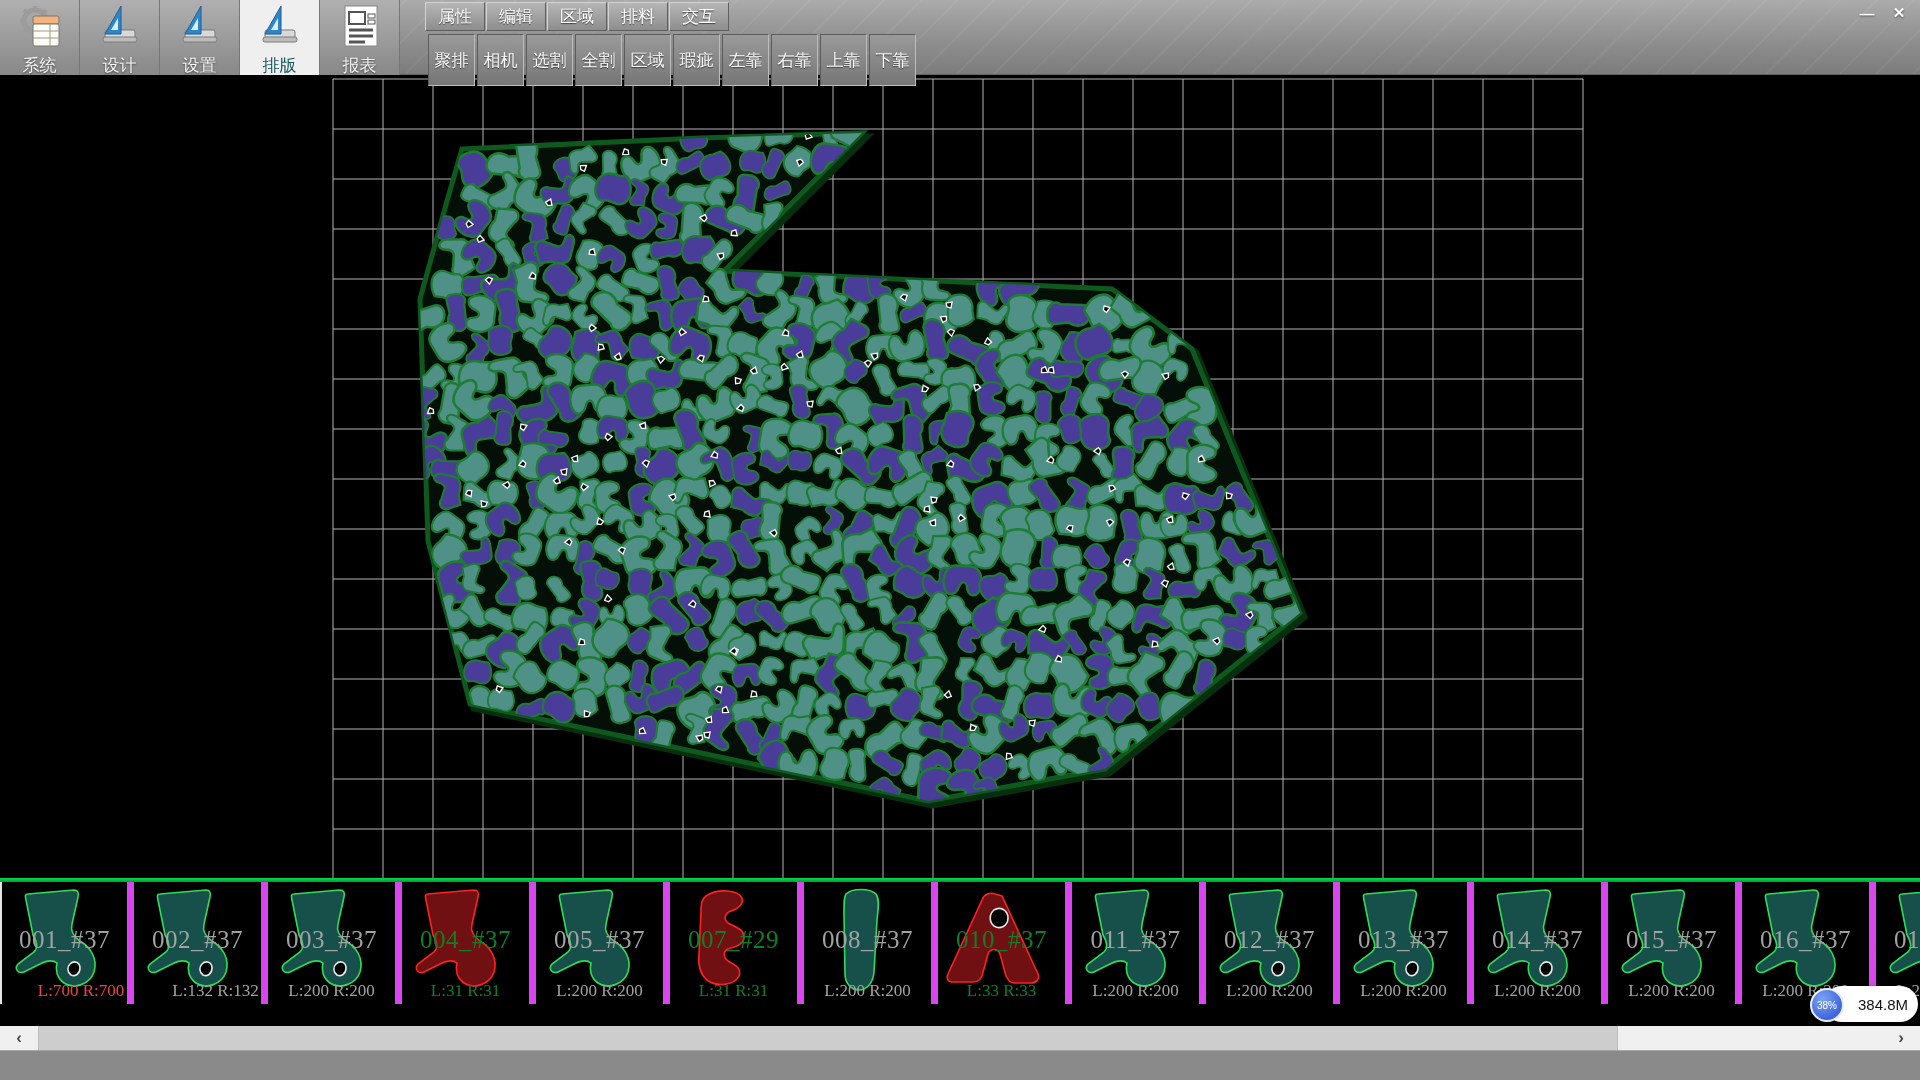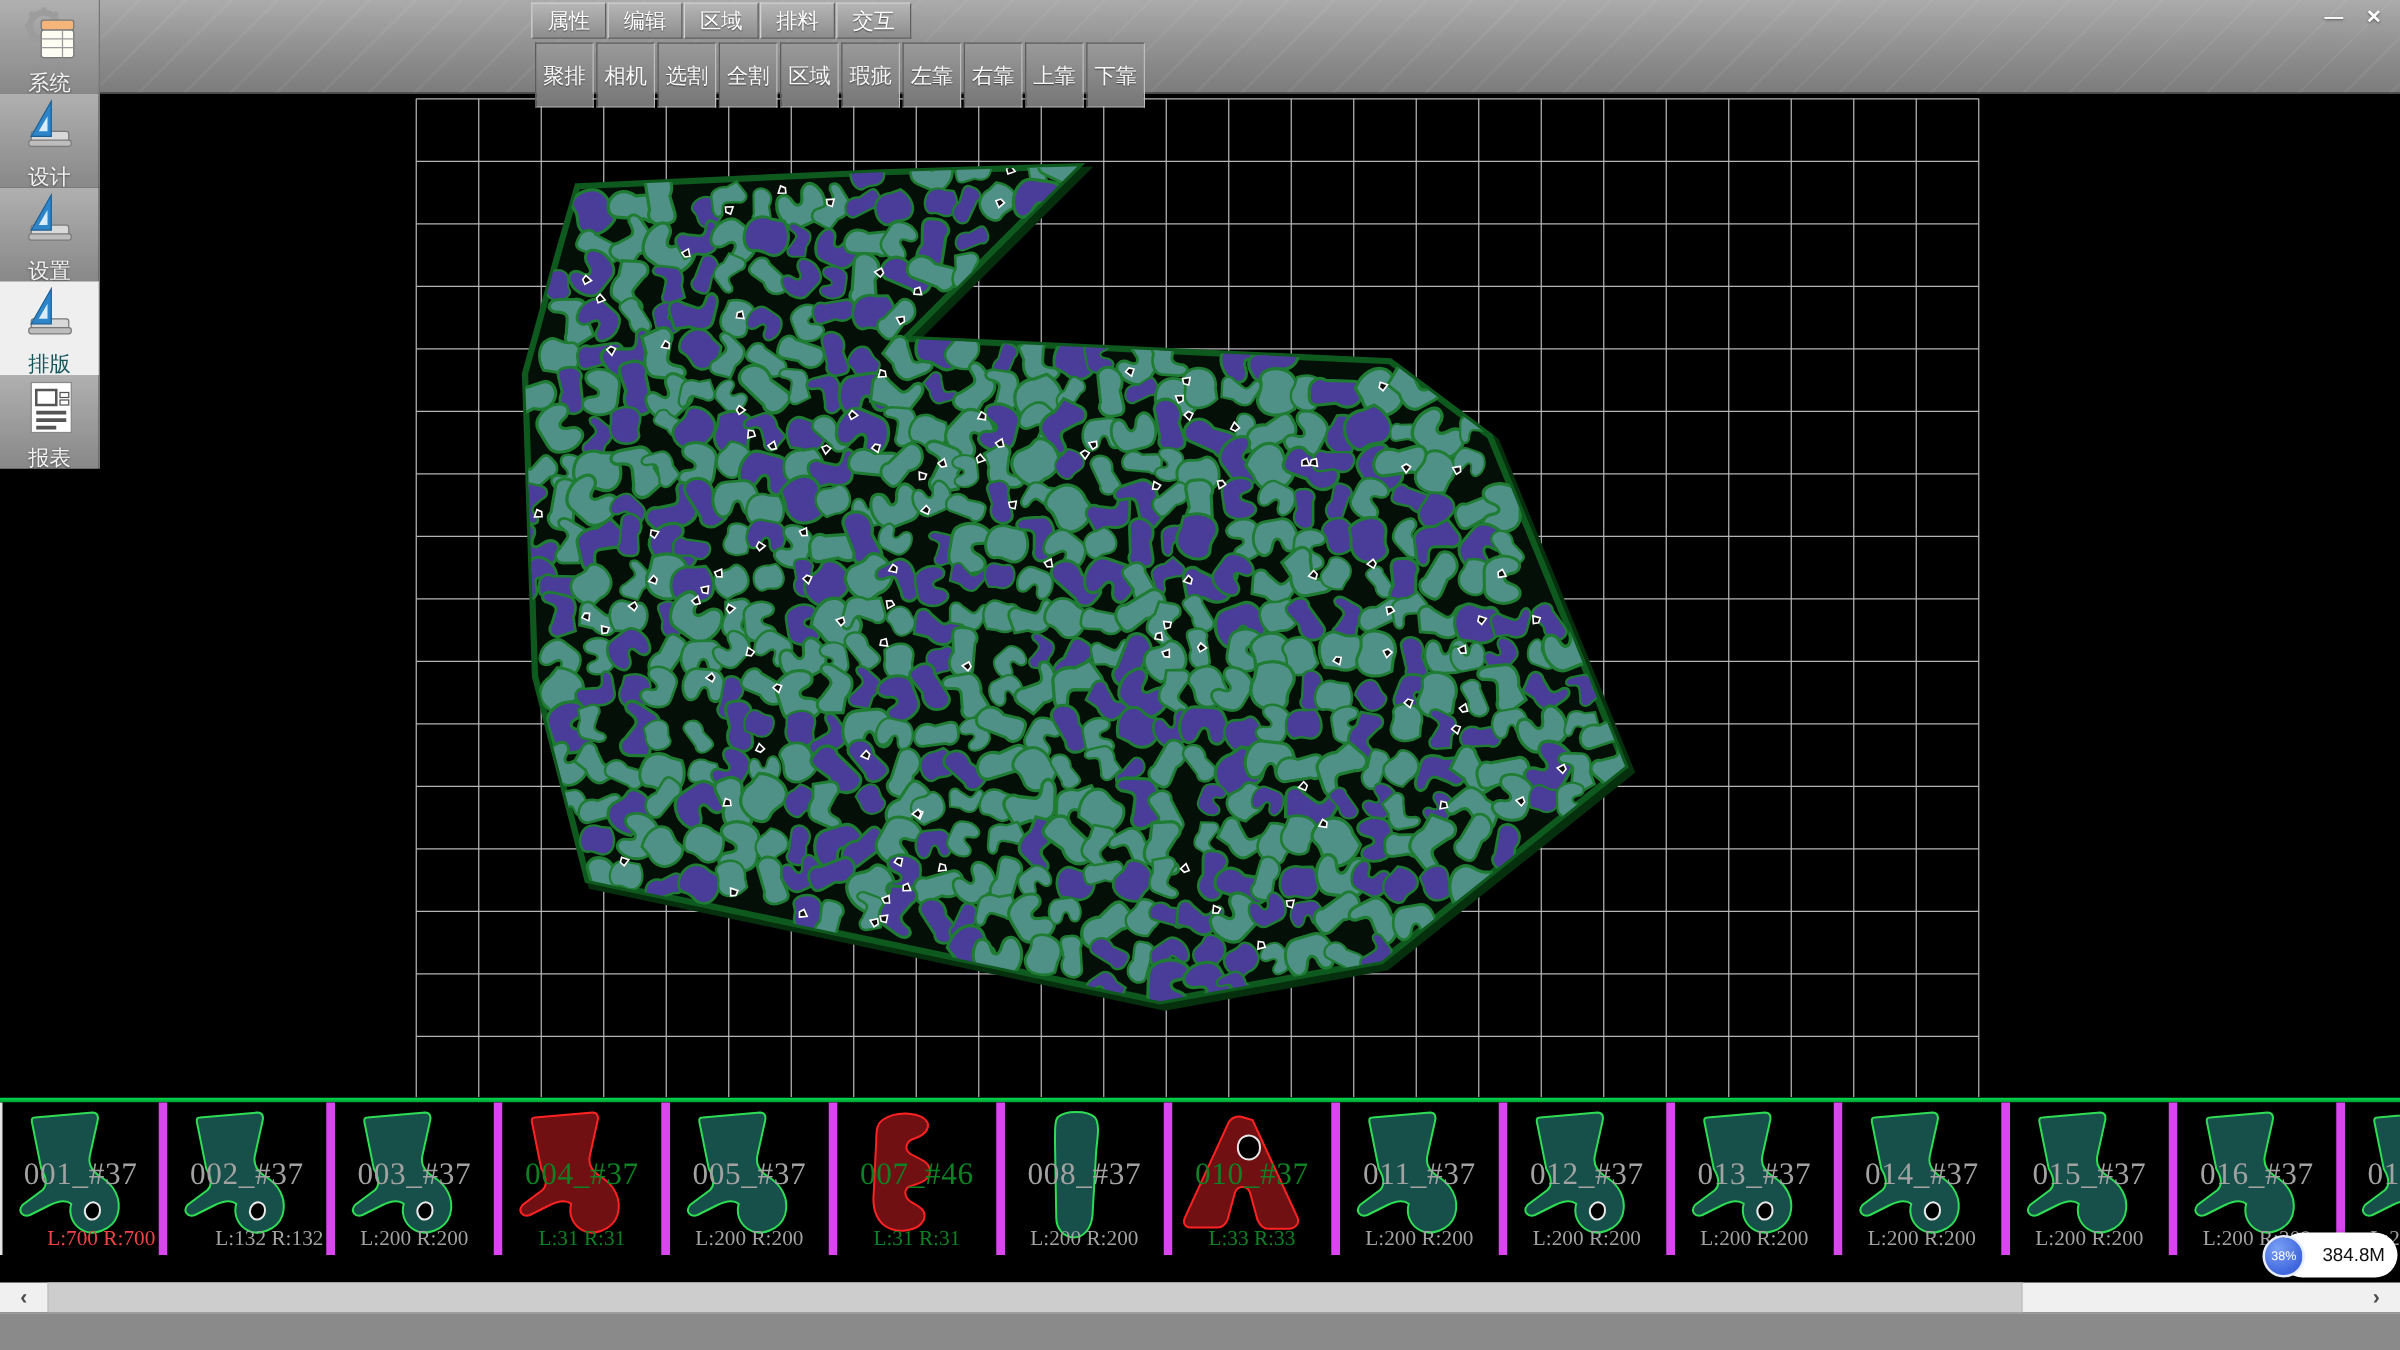--- a/index.html
+++ b/index.html
@@ -6,21 +6,21 @@
   html,body { width:1920px; height:1080px; overflow:hidden; background:#000;
               font-family:"Liberation Sans", sans-serif; }
 
   
   .toolbar { position:absolute; left:0; top:0; width:1920px; height:75px;
     background:linear-gradient(#ababab,#8f8f8f 55%,#7c7c7c);
     border-bottom:1px solid #636363; }
   .toolbar::after { content:""; position:absolute; inset:0;
     background:repeating-linear-gradient(135deg, rgba(255,255,255,0.05) 0 2px, transparent 2px 26px);
     pointer-events:none; }
-  .nav-strip { position:absolute; left:0; top:0; height:62px; display:flex; z-index:3;flex-direction:column; }
+  .nav-strip { position:absolute; left:0; top:0; height:62px; display:flex; z-index:3; }
   .nav-item { width:80px; height:75px; display:flex; flex-direction:column; align-items:center;
     justify-content:flex-start; padding-top:4px; border-right:1px solid #777;
     background:linear-gradient(#b0b0b0,#888); cursor:pointer; }
   .nav-item.active { background:#efefef; }
   .nav-item .nav-label { font-size:17px; color:#f4f4f4; margin-top:2px;
     text-shadow:0 1px 2px rgba(0,0,0,0.55); }
   .nav-item.active .nav-label { color:#14555a; text-shadow:none; }
   .nav-icon { width:46px; height:44px; }
 
   .menu-tabs { position:absolute; left:425px; top:2px; height:30px; display:flex; z-index:3; }
@@ -899,21 +899,21 @@
         <svg width="100" height="114" viewBox="0 0 100 114">
           <path d="M18,10 L64,6 C68,6 69,9 68,13 L62,40 C60,48 64,53 70,57 C80,63 88,74 84,88 C80,100 64,106 54,99 C47,94 45,86 47,79 C42,75 36,77 30,80 L14,88 C8,90 4,85 8,80 L24,68 C29,63 26,56 23,51 L16,16 C15,12 15,10 18,10 Z" fill="#17504b" stroke="#2fdd55" stroke-width="1.6"></path>
         </svg>
         <div class="thumb-id" style="color: rgb(162, 162, 162);">005_#37</div>
         <div class="thumb-lr" style="color: rgb(162, 162, 162);">L:200 R:200</div>
       </div>
       <div class="thumb-cell">
         <svg width="100" height="114" viewBox="0 0 100 114">
           <path d="M28,12 C40,4 60,6 64,14 C66,20 60,25 53,27 C47,29 45,35 50,39 C57,43 66,45 66,53 C66,61 56,63 50,65 C45,67 45,73 50,77 C57,81 64,84 61,92 C56,102 38,103 29,96 C22,90 20,80 21,70 L23,28 C23,19 24,15 28,12 Z" fill="#701012" stroke="#ff2222" stroke-width="1.6"></path>
         </svg>
-        <div class="thumb-id" style="color: rgb(13, 129, 36);">007_#46</div>
+        <div class="thumb-id" style="color: rgb(13, 129, 36);">007_#29</div>
         <div class="thumb-lr" style="color: rgb(13, 129, 36);">L:31 R:31</div>
       </div>
       <div class="thumb-cell">
         <svg width="100" height="114" viewBox="0 0 100 114">
           <path d="M34,10 C40,4 58,4 64,10 C68,15 66,26 65,36 L62,88 C61,100 54,106 47,106 C39,106 33,99 33,90 L32,30 C32,18 32,13 34,10 Z" fill="#17504b" stroke="#2fdd55" stroke-width="1.6"></path>
         </svg>
         <div class="thumb-id" style="color: rgb(162, 162, 162);">008_#37</div>
         <div class="thumb-lr" style="color: rgb(162, 162, 162);">L:200 R:200</div>
       </div>
       <div class="thumb-cell">

